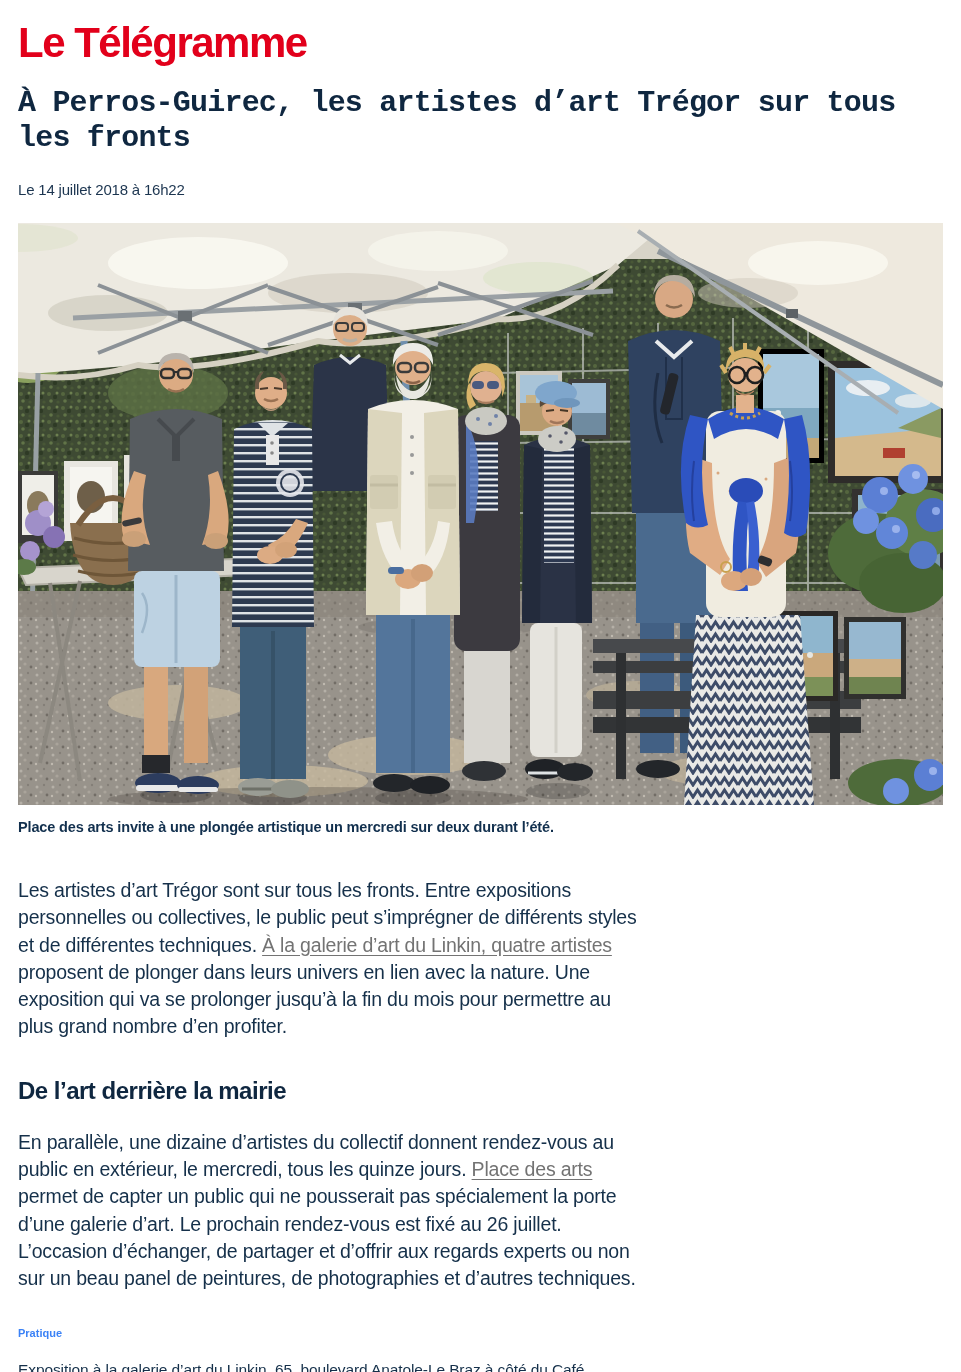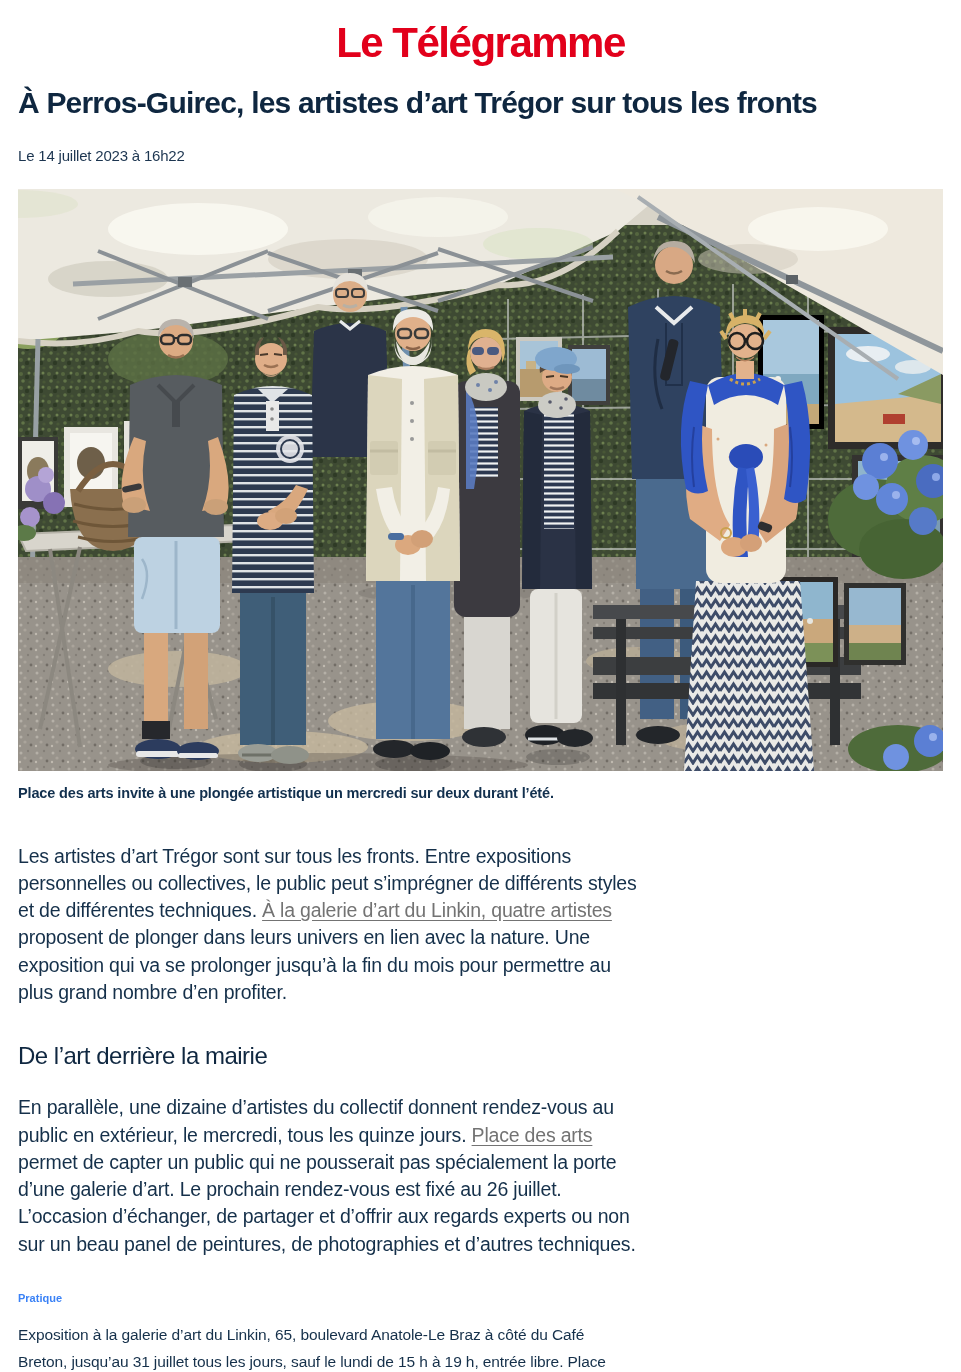--- a/index.html
+++ b/index.html
@@ -1,43 +1,43 @@
 <!DOCTYPE html>
 <html><head>
 <meta charset="utf-8">
 <style>
   html,body{margin:0;padding:0;background:#ffffff;}
   body{width:961px;font-family:"Liberation Sans","DejaVu Sans",sans-serif;color:#15304a;}
   .page{width:961px;box-sizing:border-box;padding:0 18px 10px 18px;}
-  .masthead{text-align:center;padding-top:22px;}
+  .masthead{text-align:left;padding-top:22px;}
   .logo{display:inline-block;color:#e2001b;font-size:42px;font-weight:bold;letter-spacing:-1.5px;line-height:1;}
-  h1.headline{margin:22px 0 0 0;font-size:30px;line-height:1.15;font-weight:bold;color:#0f2740;letter-spacing:-0.8px;}
+  h1.headline{margin:22px 0 0 0;font-size:30px;line-height:1.15;font-weight:bold;color:#0f2740;letter-spacing:-0.8px;font-family:Liberation Mono, monospace;}
   .date-line{margin-top:26px;font-size:15px;color:#1c3550;letter-spacing:-0.2px;}
   figure.photo-figure{margin:25px 0 0 0;width:925px;}
   .photo-frame{width:925px;height:582px;overflow:hidden;background:#d8d4c8;}
   figcaption{margin-top:14px;text-align:left;font-size:14.5px;font-weight:bold;color:#12304e;letter-spacing:-0.15px;}
   .article-body{margin-top:42px;max-width:625px;}
   .article-body p.body-p{margin:0 0 26px 0;font-size:19.5px;line-height:1.40;letter-spacing:-0.2px;color:#15304a;}
   a.article-link{color:#737373;text-decoration:underline;text-underline-offset:3px;cursor:pointer;}
-  h2.subheading{margin:36px 0 24px 0;font-size:24px;font-weight:normal;color:#0f2740;letter-spacing:-0.5px;}
+  h2.subheading{margin:36px 0 24px 0;font-size:24px;font-weight:bold;color:#0f2740;letter-spacing:-0.5px;}
   h3.pratique{margin:34px 0 0 0;font-size:11px;font-weight:bold;color:#3b82f6;}
   p.pratique-text{margin:18px 0 0 0;max-width:612px;font-size:15.5px;line-height:1.72;letter-spacing:-0.1px;color:#15304a;}
 </style>
 </head>
 <body>
 
 <div class="page">
 
   <header class="masthead">
     <span class="logo">Le Télégramme</span>
   </header>
 
   <h1 class="headline">À Perros-Guirec, les artistes d’art Trégor sur tous les fronts</h1>
 
-  <div class="date-line">Le 14 juillet 2023 à 16h22</div>
+  <div class="date-line">Le 14 juillet 2018 à 16h22</div>
 
   <figure class="photo-figure">
     <div class="photo-frame">
       
       <svg width="925" height="582" viewBox="0 0 925 582" xmlns="http://www.w3.org/2000/svg">
         <defs>
           <pattern id="hedge" width="14" height="14" patternUnits="userSpaceOnUse">
             <rect width="14" height="14" fill="#3e4a33"></rect>
             <circle cx="3" cy="3" r="2" fill="#55663f"></circle>
             <circle cx="9" cy="6" r="2.2" fill="#2e3a25"></circle>

